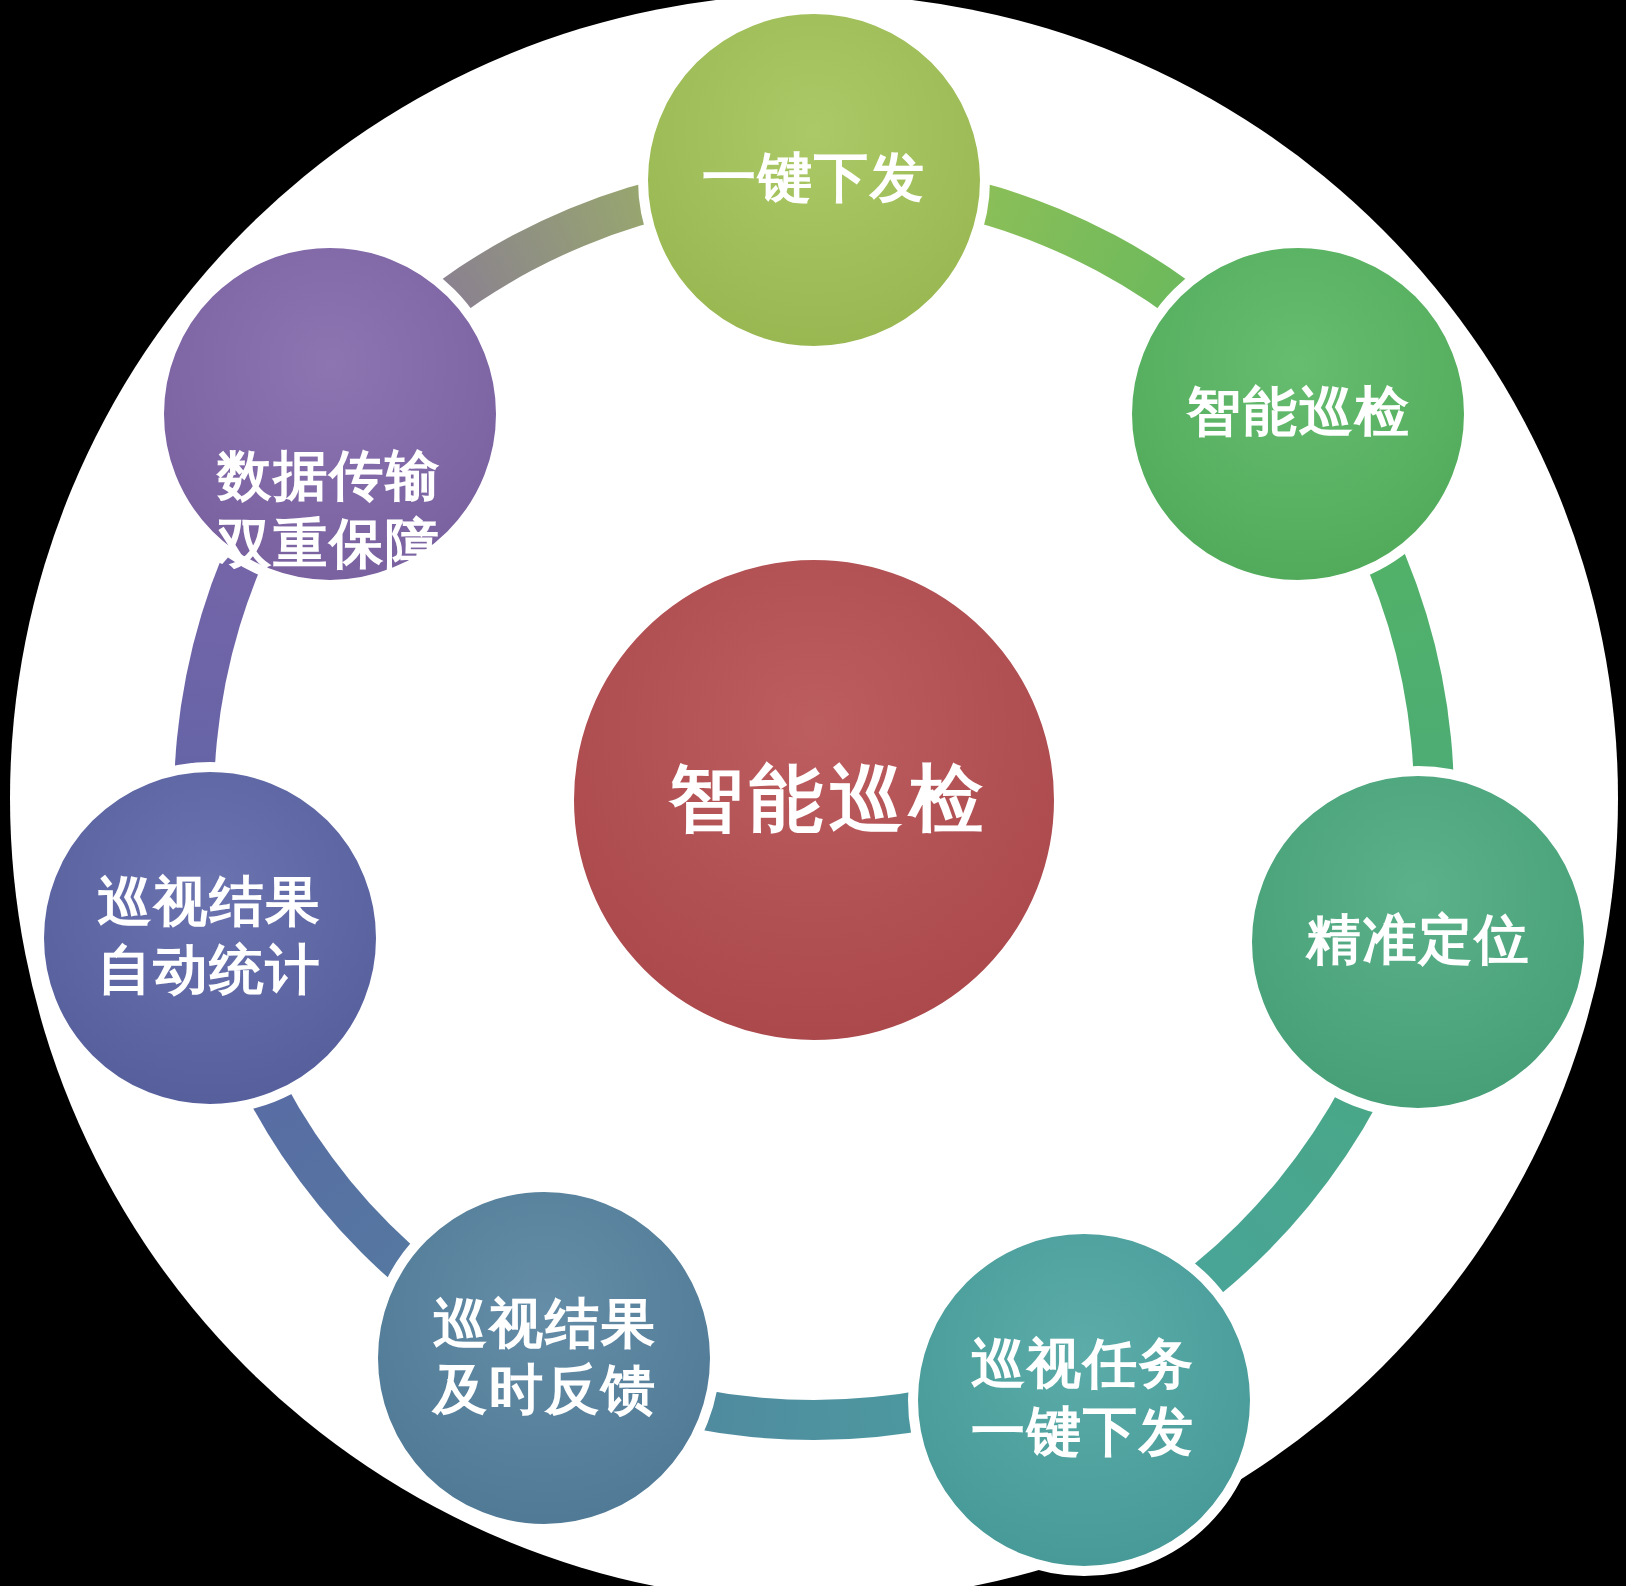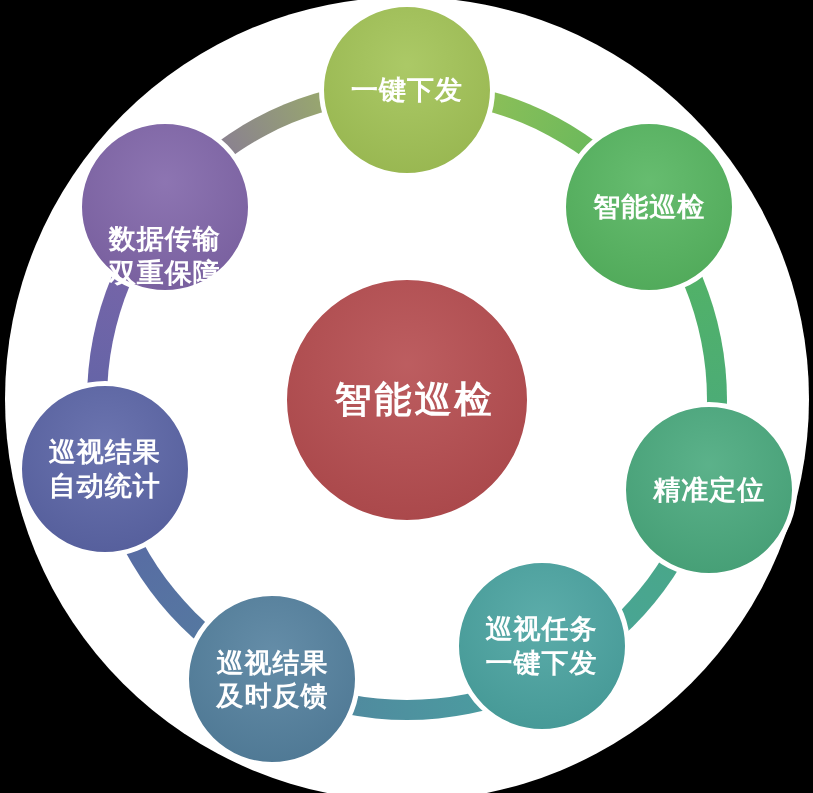--- a/index.html
+++ b/index.html
@@ -98,24 +98,24 @@
     <span class="label" style="color: rgb(255, 255, 255);">智能巡检</span>
   </div>
 
   <div id="satellites">
       <div class="circle sat" style="left: 319px; top: 2px; background-color: rgb(162, 195, 85);">
         <span class="label">一键下发</span>
       </div>
       <div class="circle sat" style="left: 561.368px; top: 118.718px; background-color: rgb(85, 181, 95);">
         <span class="label">智能巡检</span>
       </div>
-      <div class="circle sat" style="left: 621.228px; top: 402px; background-color: rgb(73, 169, 125);">
+      <div class="circle sat" style="left: 621.228px; top: 383px; background-color: rgb(73, 169, 125);">
         <span class="label">精准定位</span>
       </div>
-      <div class="circle sat" style="left: 453.504px; top: 558px; background-color: rgb(73, 163, 160);">
+      <div class="circle sat" style="left: 453.504px; top: 612px; background-color: rgb(73, 163, 160);">
         <span class="label">巡视任务
 一键下发</span>
       </div>
       <div class="circle sat" style="left: 184.496px; top: 591.3px; background-color: rgb(83, 128, 158);">
         <span class="label">巡视结果
 及时反馈</span>
       </div>
       <div class="circle sat" style="left: 16.7723px; top: 380.981px; background-color: rgb(90, 100, 166);">
         <span class="label">巡视结果
 自动统计</span>

